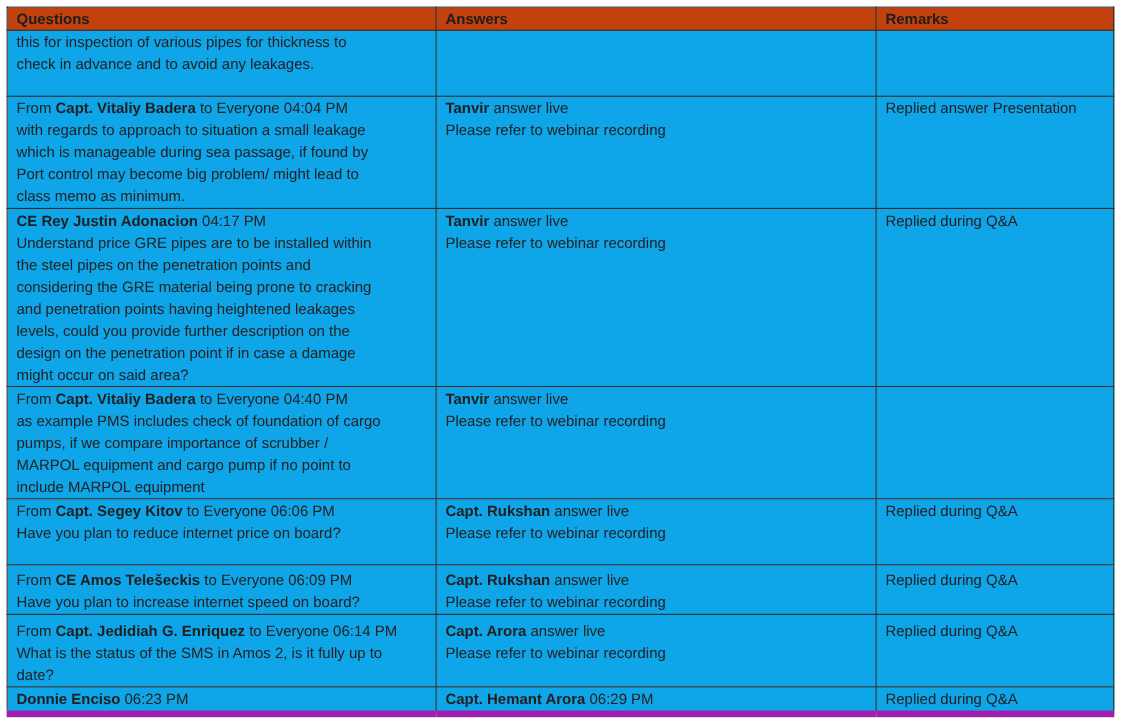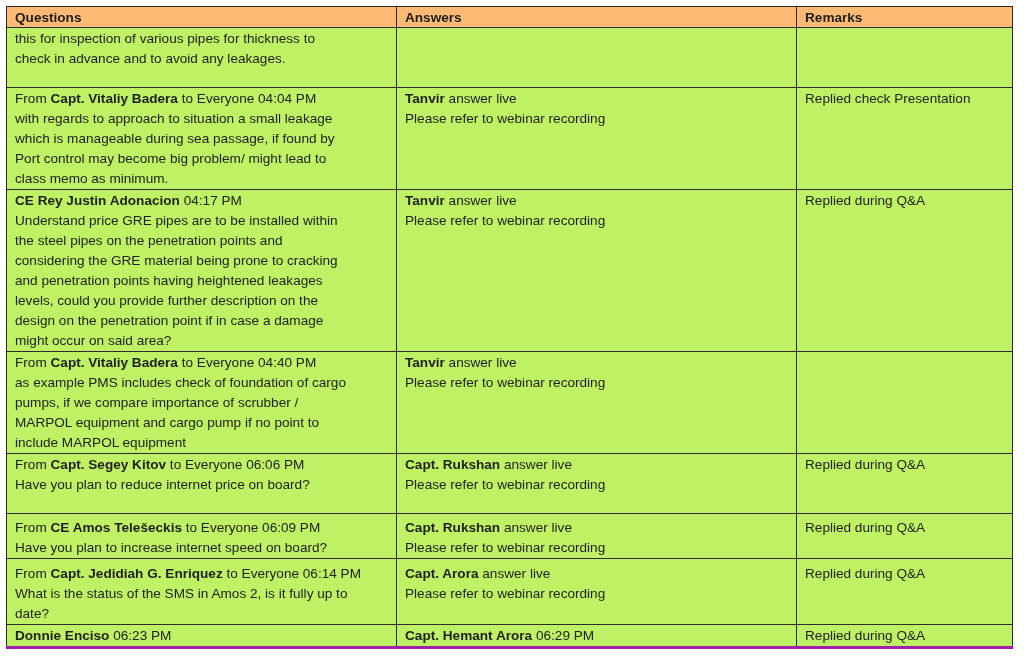--- a/index.html
+++ b/index.html
@@ -3,32 +3,32 @@
 <meta charset="utf-8">
 <style>
   html, body { margin:0; padding:0; background:#ffffff; }
   body { width:1024px; height:657px; overflow:hidden; position:relative;
          font-family:"Liberation Sans", sans-serif; color:#222; }
   table { position:absolute; left:6px; top:6px; border-collapse:collapse;
           table-layout:fixed; width:1006px; }
   col.c1 { width:390px; } col.c2 { width:400px; } col.c3 { width:216px; }
   th, td { border:1px solid #2b2b2b; vertical-align:top; text-align:left;
            padding:1px 7px 0 8px; font-size:13.6px; line-height:20px; }
-  th { background:#fdba74; font-weight:bold; height:18px; line-height:19px; color:#1d1d1d; }
-  td { background:#bef264; }
+  th { background:#c2410c; font-weight:bold; height:18px; line-height:19px; color:#1d1d1d; }
+  td { background:#0ea5e9; }
   .b { font-weight:bold; color:#1f1f1f; }
   .ln { display:block; white-space:nowrap; }
   .r1 td { height:58px; }
   .r2 td { height:79px; }
   .r3 td { height:139px; }
   .r4 td { height:79px; }
   .r5 td { height:58px; }
   .r6 td { height:38px; padding-top:4px; }
   .r7 td { height:57px; padding-top:5px; }
-  .r8 td { height:18px; border-bottom:3px solid #a21caf; }
+  .r8 td { height:18px; border-bottom:6px solid #a21caf; }
 </style>
 </head>
 <body>
 
 <table>
   <colgroup>
       <col class="c1">
       <col class="c2">
       <col class="c3">
     </colgroup>
@@ -55,21 +55,21 @@
         <span class="ln"><span>From </span><span class="b">Capt. Vitaliy Badera</span><span> to Everyone 04:04 PM</span></span>
         <span class="ln">with regards to approach to situation a small leakage</span>
         <span class="ln">which is manageable during sea passage, if found by</span>
         <span class="ln">Port control may become big problem/ might lead to</span>
         <span class="ln">class memo as minimum.</span>
       </td>
       <td>
         <span class="ln"><span class="b">Tanvir</span><span> answer live</span></span>
         <span class="ln">Please refer to webinar recording</span>
       </td>
-      <td>Replied check Presentation</td>
+      <td>Replied answer Presentation</td>
     </tr>
 
     <tr class="r3">
       <td>
         <span class="ln"><span></span><span class="b">CE Rey Justin Adonacion</span><span> 04:17 PM</span></span>
         <span class="ln">Understand price GRE pipes are to be installed within</span>
         <span class="ln">the steel pipes on the penetration points and</span>
         <span class="ln">considering the GRE material being prone to cracking</span>
         <span class="ln">and penetration points having heightened leakages</span>
         <span class="ln">levels, could you provide further description on the</span>

